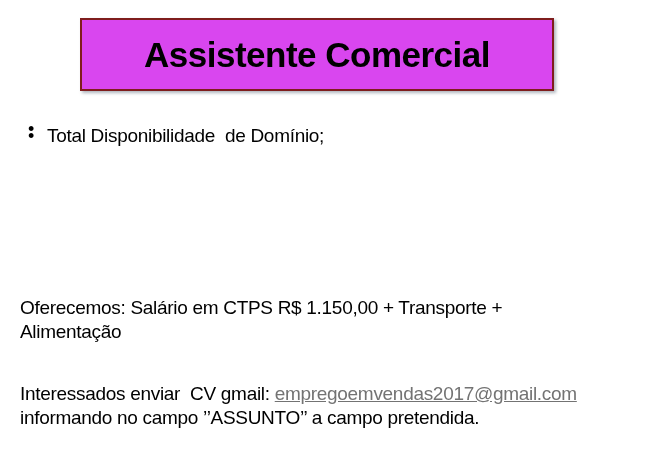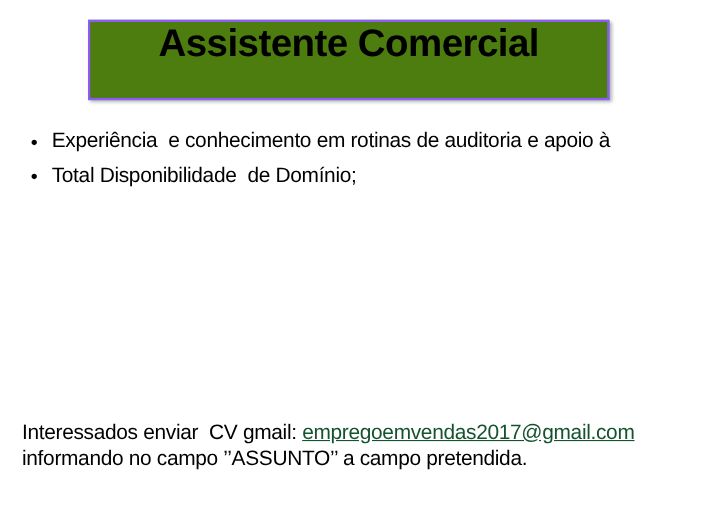--- a/index.html
+++ b/index.html
@@ -16,25 +16,25 @@
     font-family: "Liberation Sans", "DejaVu Sans", sans-serif;
     color: #000000;
   }
   
   .title-box {
     position: absolute;
     left: 80px;
     top: 18px;
     width: 470px;
     height: 69px;
-    background: #4d7c0f;
-    border: 2px solid #8b5cf6;
+    background: #d946ef;
+    border: 2px solid #7f1d1d;
     box-shadow: 2px 2px 3px rgba(110, 120, 135, 0.55);
     display: flex;
-    align-items: flex-start;
+    align-items: center;
     justify-content: center;
   }
   .title-box h1 {
     margin: 0;
     font-size: 35px;
     font-weight: 600;
     letter-spacing: -0.5px;
     color: #000000;
     white-space: pre;
   }
@@ -84,42 +84,45 @@
     width: 630px;
     font-size: 19px;
     line-height: 24px;
     letter-spacing: -0.3px;
   }
   .contact .line-wrap {
     display: block;
     white-space: pre;
   }
   a.email-link {
-    color: #14532d;
+    color: #737373;
     text-decoration: underline;
     cursor: pointer;
   }
 </style>
 </head>
 <body>
 
 <div class="slide">
 
   <div class="title-box">
     <h1>Assistente Comercial</h1>
   </div>
 
   <ul class="bullets">
     <li>
-      <span class="line">Experiência  e conhecimento em rotinas de auditoria e apoio à</span>
     </li>
     <li>
       <span class="line">Total Disponibilidade  de Domínio;</span>
     </li>
   </ul>
 
+  <div class="offer">
+    <span class="line">Oferecemos: Salário em CTPS R$ 1.150,00 + Transporte +</span>
+    <span class="line">Alimentação</span>
+  </div>
 
   <div class="contact">
     <span class="line-wrap"><span>Interessados enviar  CV gmail: </span><a class="email-link" href="#">empregoemvendas2017@gmail.com</a></span>
     <span class="line-wrap">informando no campo ’’ASSUNTO’’ a campo pretendida.</span>
   </div>
 
 </div>
 
 </body></html>

